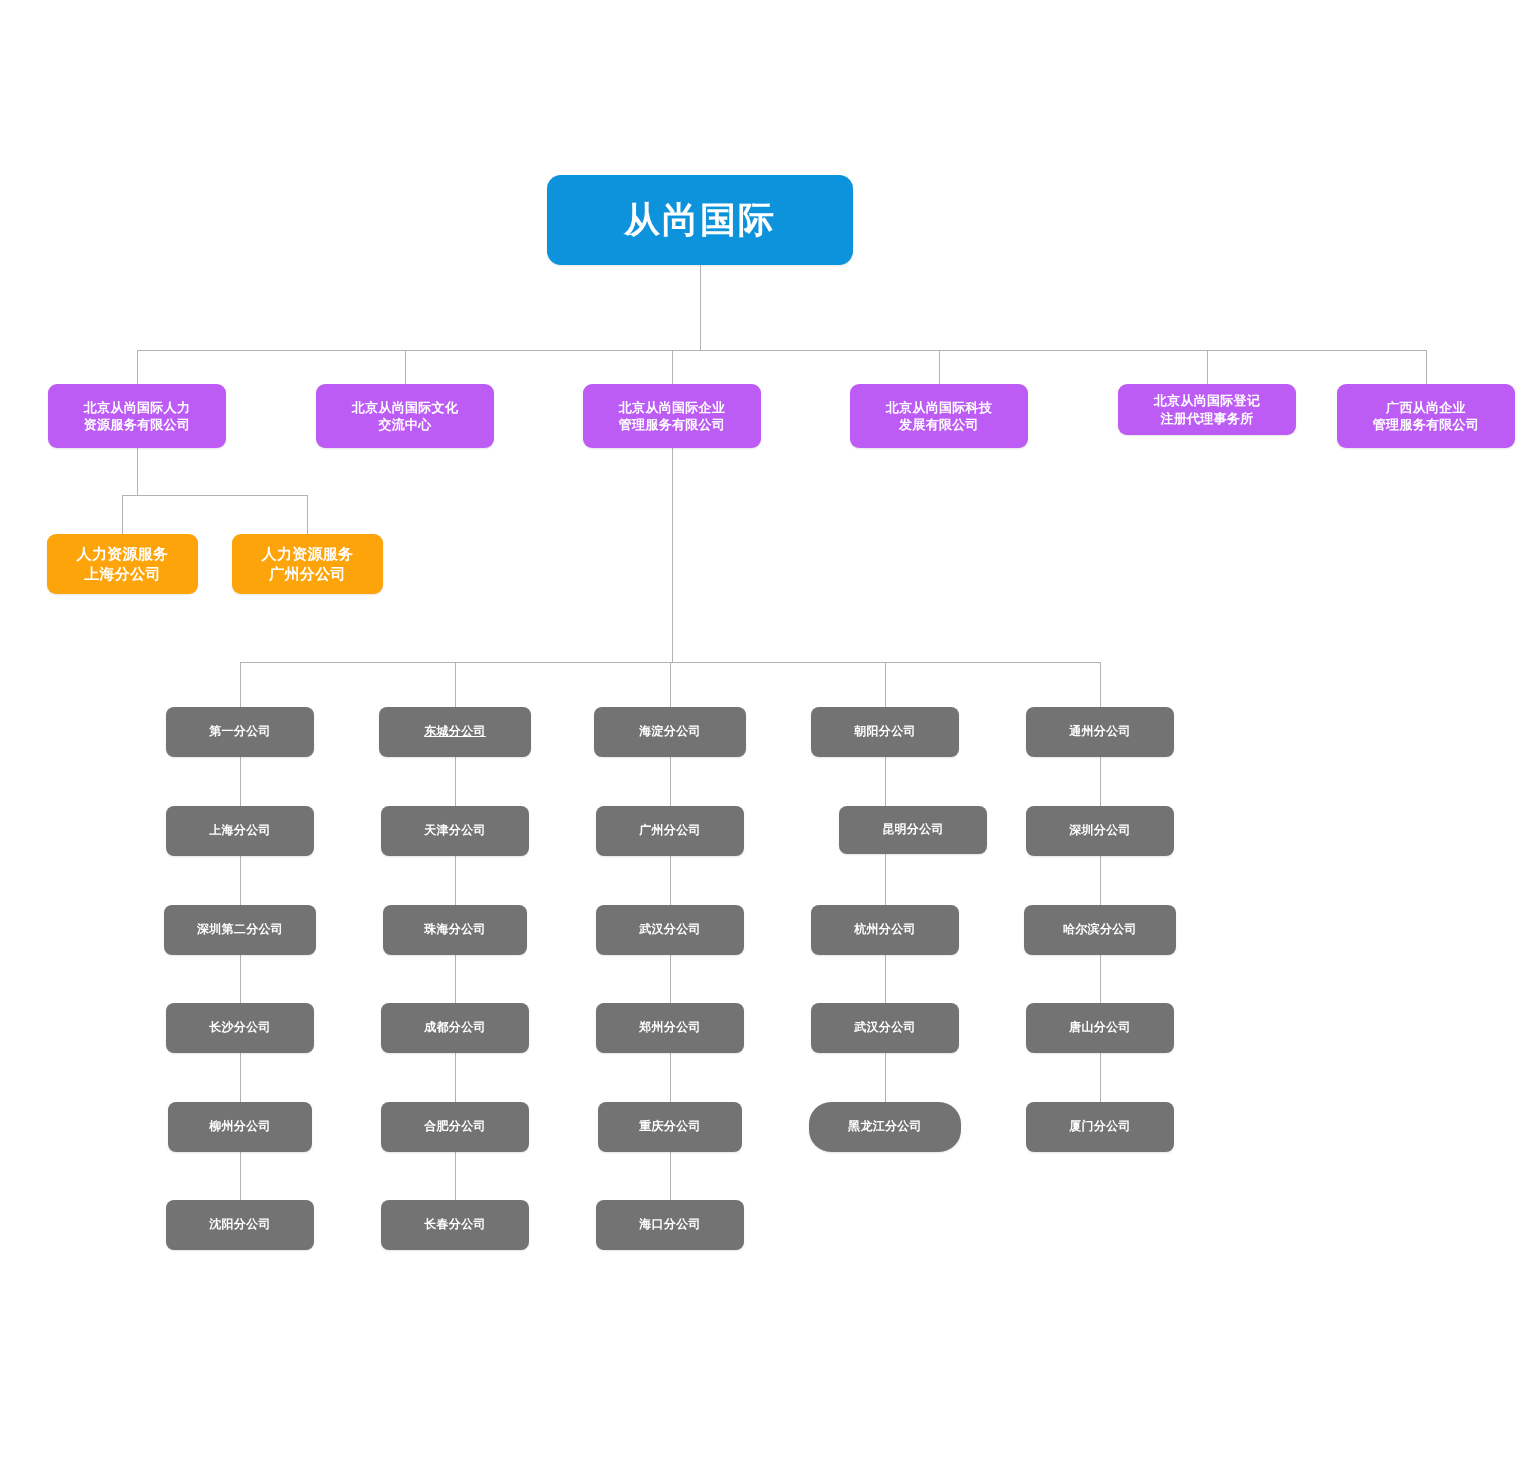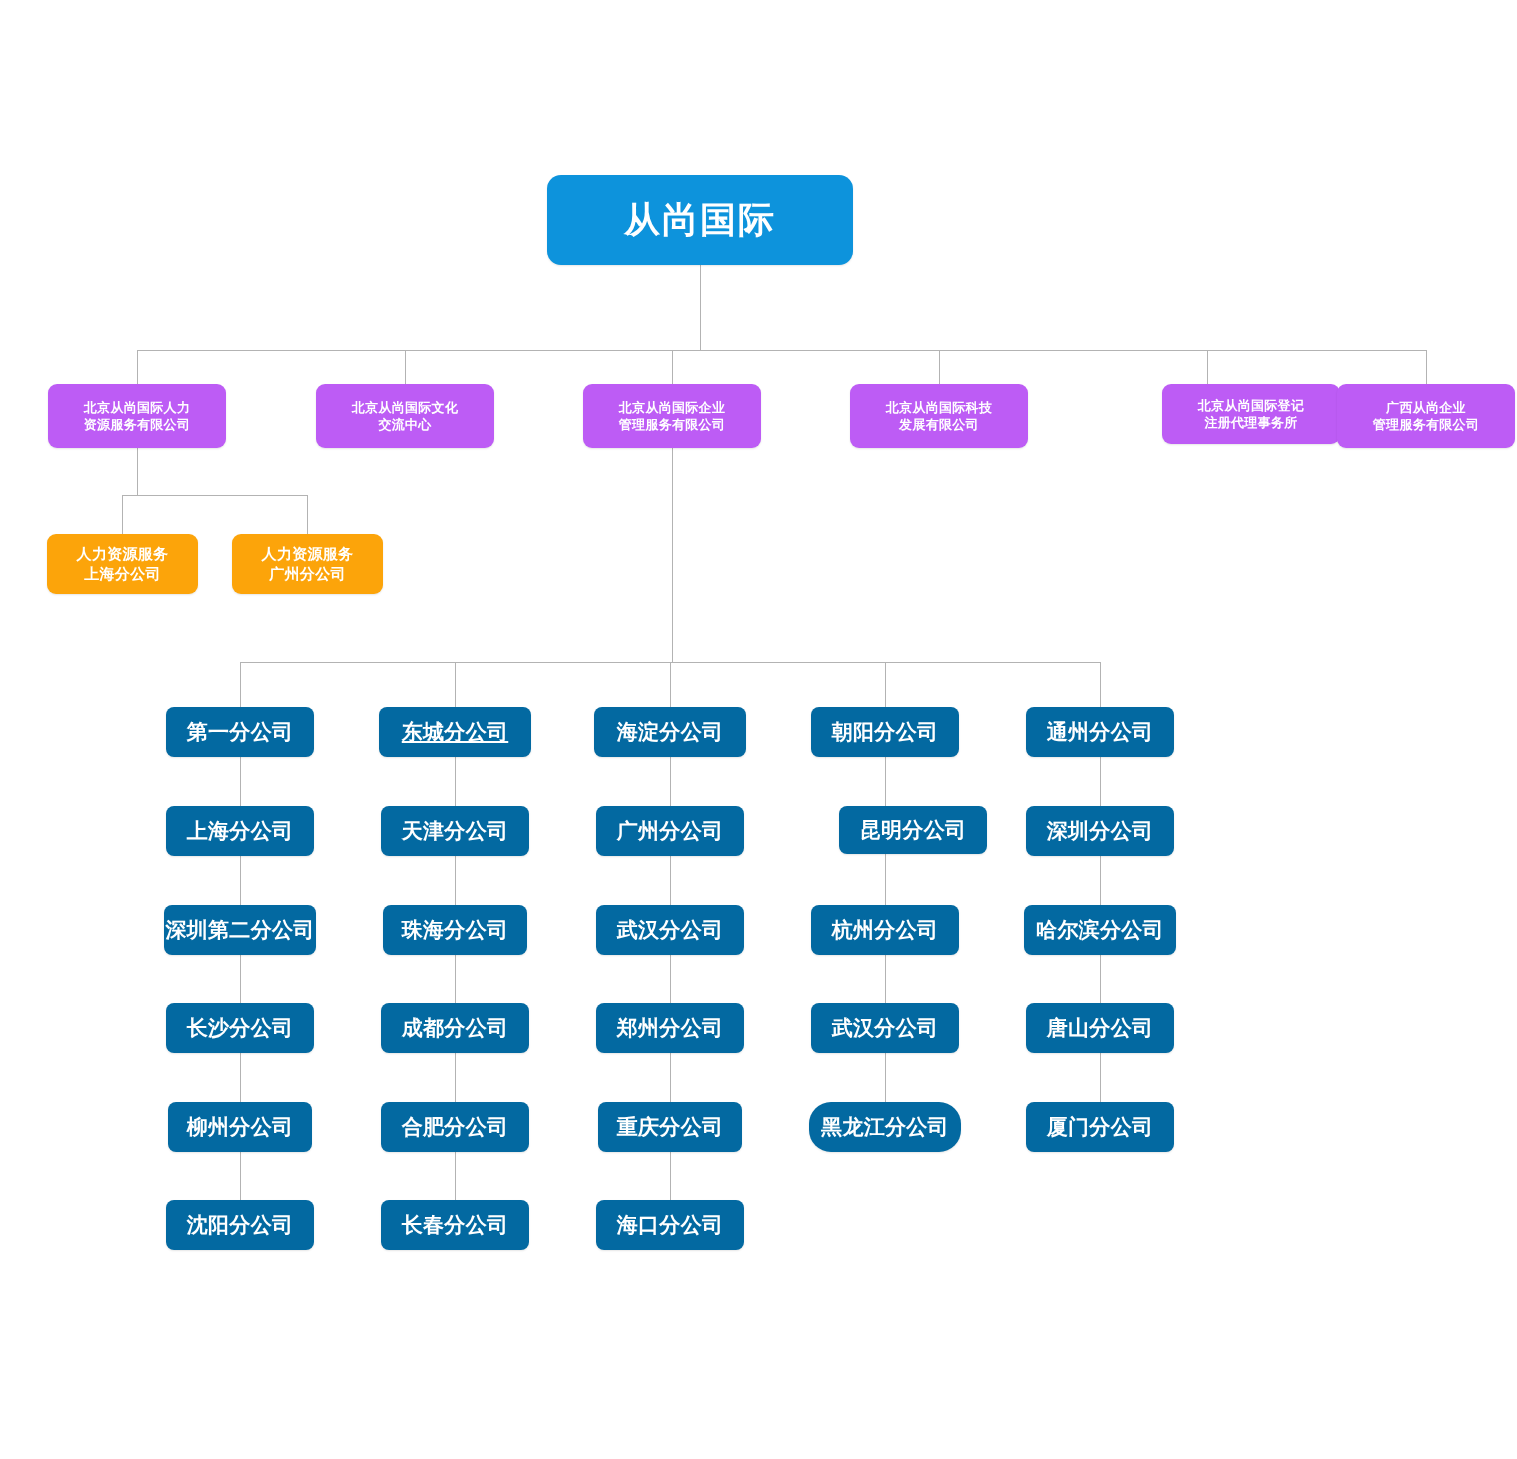--- a/index.html
+++ b/index.html
@@ -52,22 +52,22 @@
     background: #bd5cf5;
     font-size: 13px;
     box-shadow: 0 1px 2px rgba(0,0,0,0.10);
   }
   .node-sub {
     background: #fca40a;
     font-size: 15px;
     box-shadow: 0 1px 2px rgba(0,0,0,0.10);
   }
   .node-branch {
-    background: #0369a1;
-    font-size: 21px;
+    background: #737373;
+    font-size: 12px;
     border-radius: 8px;
     box-shadow: 0 1px 2px rgba(0,0,0,0.10);
   }
 </style>
 </head>
 <body>
 
 <div id="chart-root">
   <svg id="connector-layer" viewBox="0 0 1517 1459" xmlns="http://www.w3.org/2000/svg">
       <line x1="700" y1="265" x2="700" y2="350" stroke="#b3b3b3" stroke-width="1" shape-rendering="crispEdges"></line>
@@ -93,21 +93,21 @@
   <div id="node-layer">
       <div class="node node-root" style="left: 547px; top: 175px; width: 306px; height: 90px;">从尚国际</div>
       <div class="node node-div" style="left: 48px; top: 384px; width: 178px; height: 64px;">北京从尚国际人力
 资源服务有限公司</div>
       <div class="node node-div" style="left: 316px; top: 384px; width: 178px; height: 64px;">北京从尚国际文化
 交流中心</div>
       <div class="node node-div" style="left: 583px; top: 384px; width: 178px; height: 64px;">北京从尚国际企业
 管理服务有限公司</div>
       <div class="node node-div" style="left: 850px; top: 384px; width: 178px; height: 64px;">北京从尚国际科技
 发展有限公司</div>
-      <div class="node node-div" style="left: 1162px; top: 384px; width: 178px; height: 60px;">北京从尚国际登记
+      <div class="node node-div" style="left: 1118px; top: 384px; width: 178px; height: 51px;">北京从尚国际登记
 注册代理事务所</div>
       <div class="node node-div" style="left: 1337px; top: 384px; width: 178px; height: 64px;">广西从尚企业
 管理服务有限公司</div>
       <div class="node node-sub" style="left: 47px; top: 534px; width: 151px; height: 60px;">人力资源服务
 上海分公司</div>
       <div class="node node-sub" style="left: 232px; top: 534px; width: 151px; height: 60px;">人力资源服务
 广州分公司</div>
       <div class="node node-branch" style="left: 166px; top: 707px; width: 148px; height: 50px;">第一分公司</div>
       <div class="node node-branch" style="left: 166px; top: 806px; width: 148px; height: 50px;">上海分公司</div>
       <div class="node node-branch" style="left: 164px; top: 905px; width: 152px; height: 50px;">深圳第二分公司</div>

